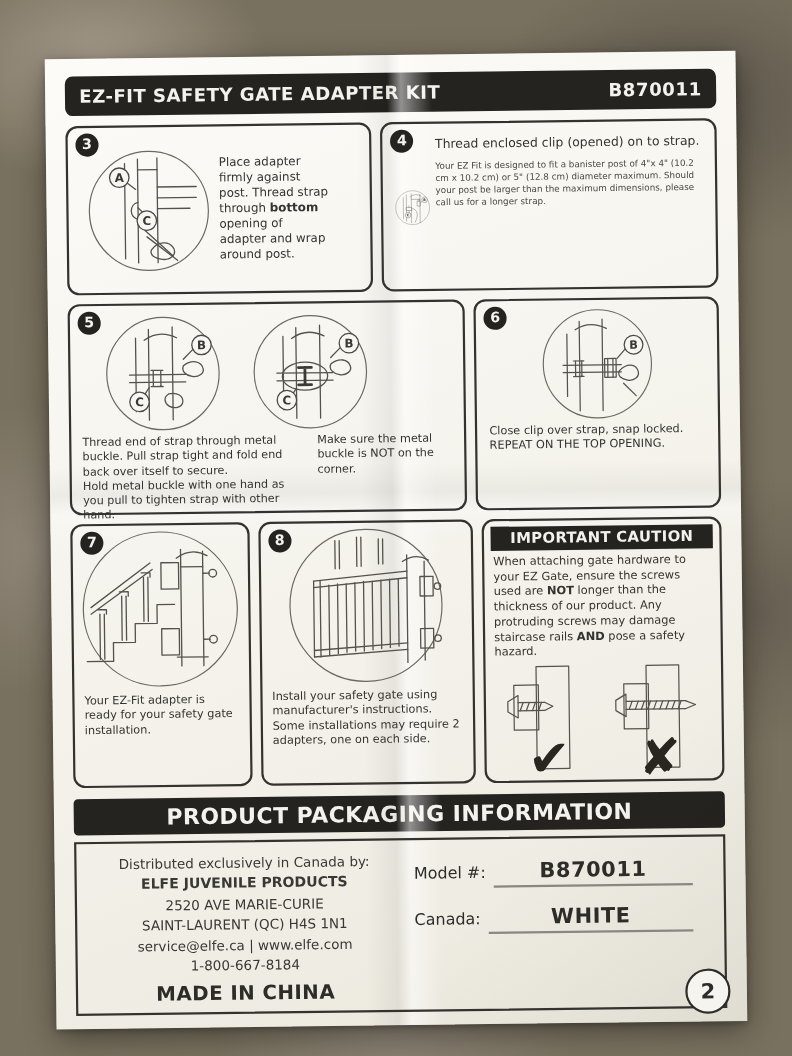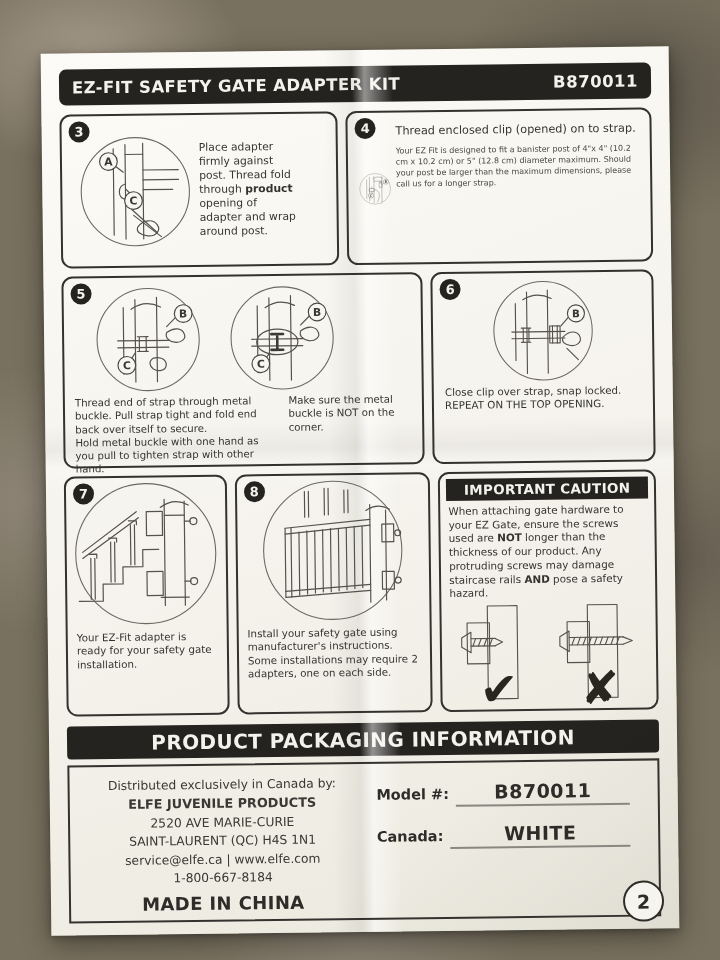--- a/index.html
+++ b/index.html
@@ -70,21 +70,21 @@
   
   .pkgbanner{margin-top:10px;background:#242320;color:#f4f2ec;border-radius:4px;height:33px;
     display:flex;align-items:center;justify-content:center;font-weight:bold;font-size:20px;letter-spacing:0.4px;}
   .pkgbox{position:relative;margin-top:6px;border:2px solid #34322e;height:158px;box-sizing:border-box;
     display:flex;padding:10px 14px 8px 8px;}
   .distcol{flex:0 0 51%;text-align:center;color:#3a3833;font-size:12.3px;line-height:1.5;}
   .distcol .bold{font-weight:bold;font-size:12.8px;}
   .madein{font-weight:bold;font-size:18px;letter-spacing:0.4px;margin-top:3px;color:#2e2c28;}
   .fieldcol{flex:1;padding:8px 14px 0 10px;}
   .field{display:flex;align-items:baseline;margin-bottom:16px;}
-  .field .lbl{font-weight:bold;font-size:14.5px;color:#2e2c28;margin-right:7px;white-space:nowrap;}
+  .field .lbl{font-weight:normal;font-size:14.5px;color:#2e2c28;margin-right:7px;white-space:nowrap;}
   .field .line{flex:1;border-bottom:2px solid #8a8780;text-align:center;font-weight:bold;
     font-size:19px;color:#2e2c28;padding-bottom:2px;letter-spacing:0.5px;}
   .pagecircle{position:absolute;right:-5px;bottom:-7px;width:37px;height:37px;border-radius:50%;
     border:2.5px solid #2e2c28;background:#f6f4ee;display:flex;align-items:center;justify-content:center;
     font-weight:bold;font-size:19px;color:#2e2c28;}
 </style>
 </head>
 <body>
 
 <div class="stage">
@@ -116,21 +116,21 @@
           <path d="M62,96 c6,-8 16,-8 20,-2 c4,6 -2,12 -10,11 c-7,-1 -12,-4 -10,-9 z"></path>
           <line x1="39" y1="33" x2="48" y2="40"></line>
           <line x1="55" y1="62" x2="50" y2="57"></line>
         </g>
         <circle class="co-c" cx="33" cy="29" r="9"></circle>
         <text class="co-t" x="33" y="33">A</text>
         <circle class="co-c" cx="58" cy="69" r="9"></circle>
         <text class="co-t" x="58" y="73">C</text>
       </svg>
       <div class="steptext">
-        <span>Place adapter firmly against post. Thread fold through </span><b>product</b><span> opening of adapter and wrap around post.</span>
+        <span>Place adapter firmly against post. Thread strap through </span><b>bottom</b><span> opening of adapter and wrap around post.</span>
       </div>
     </div>
 
     <div class="box box4">
       <div class="numbadge">4</div>
       <svg width="112" height="120" viewBox="0 0 120 126">
         <circle class="ring" cx="60" cy="63" r="55"></circle>
         <g class="art">
           <line x1="30" y1="30" x2="30" y2="98"></line>
           <line x1="40" y1="22" x2="40" y2="106"></line>

